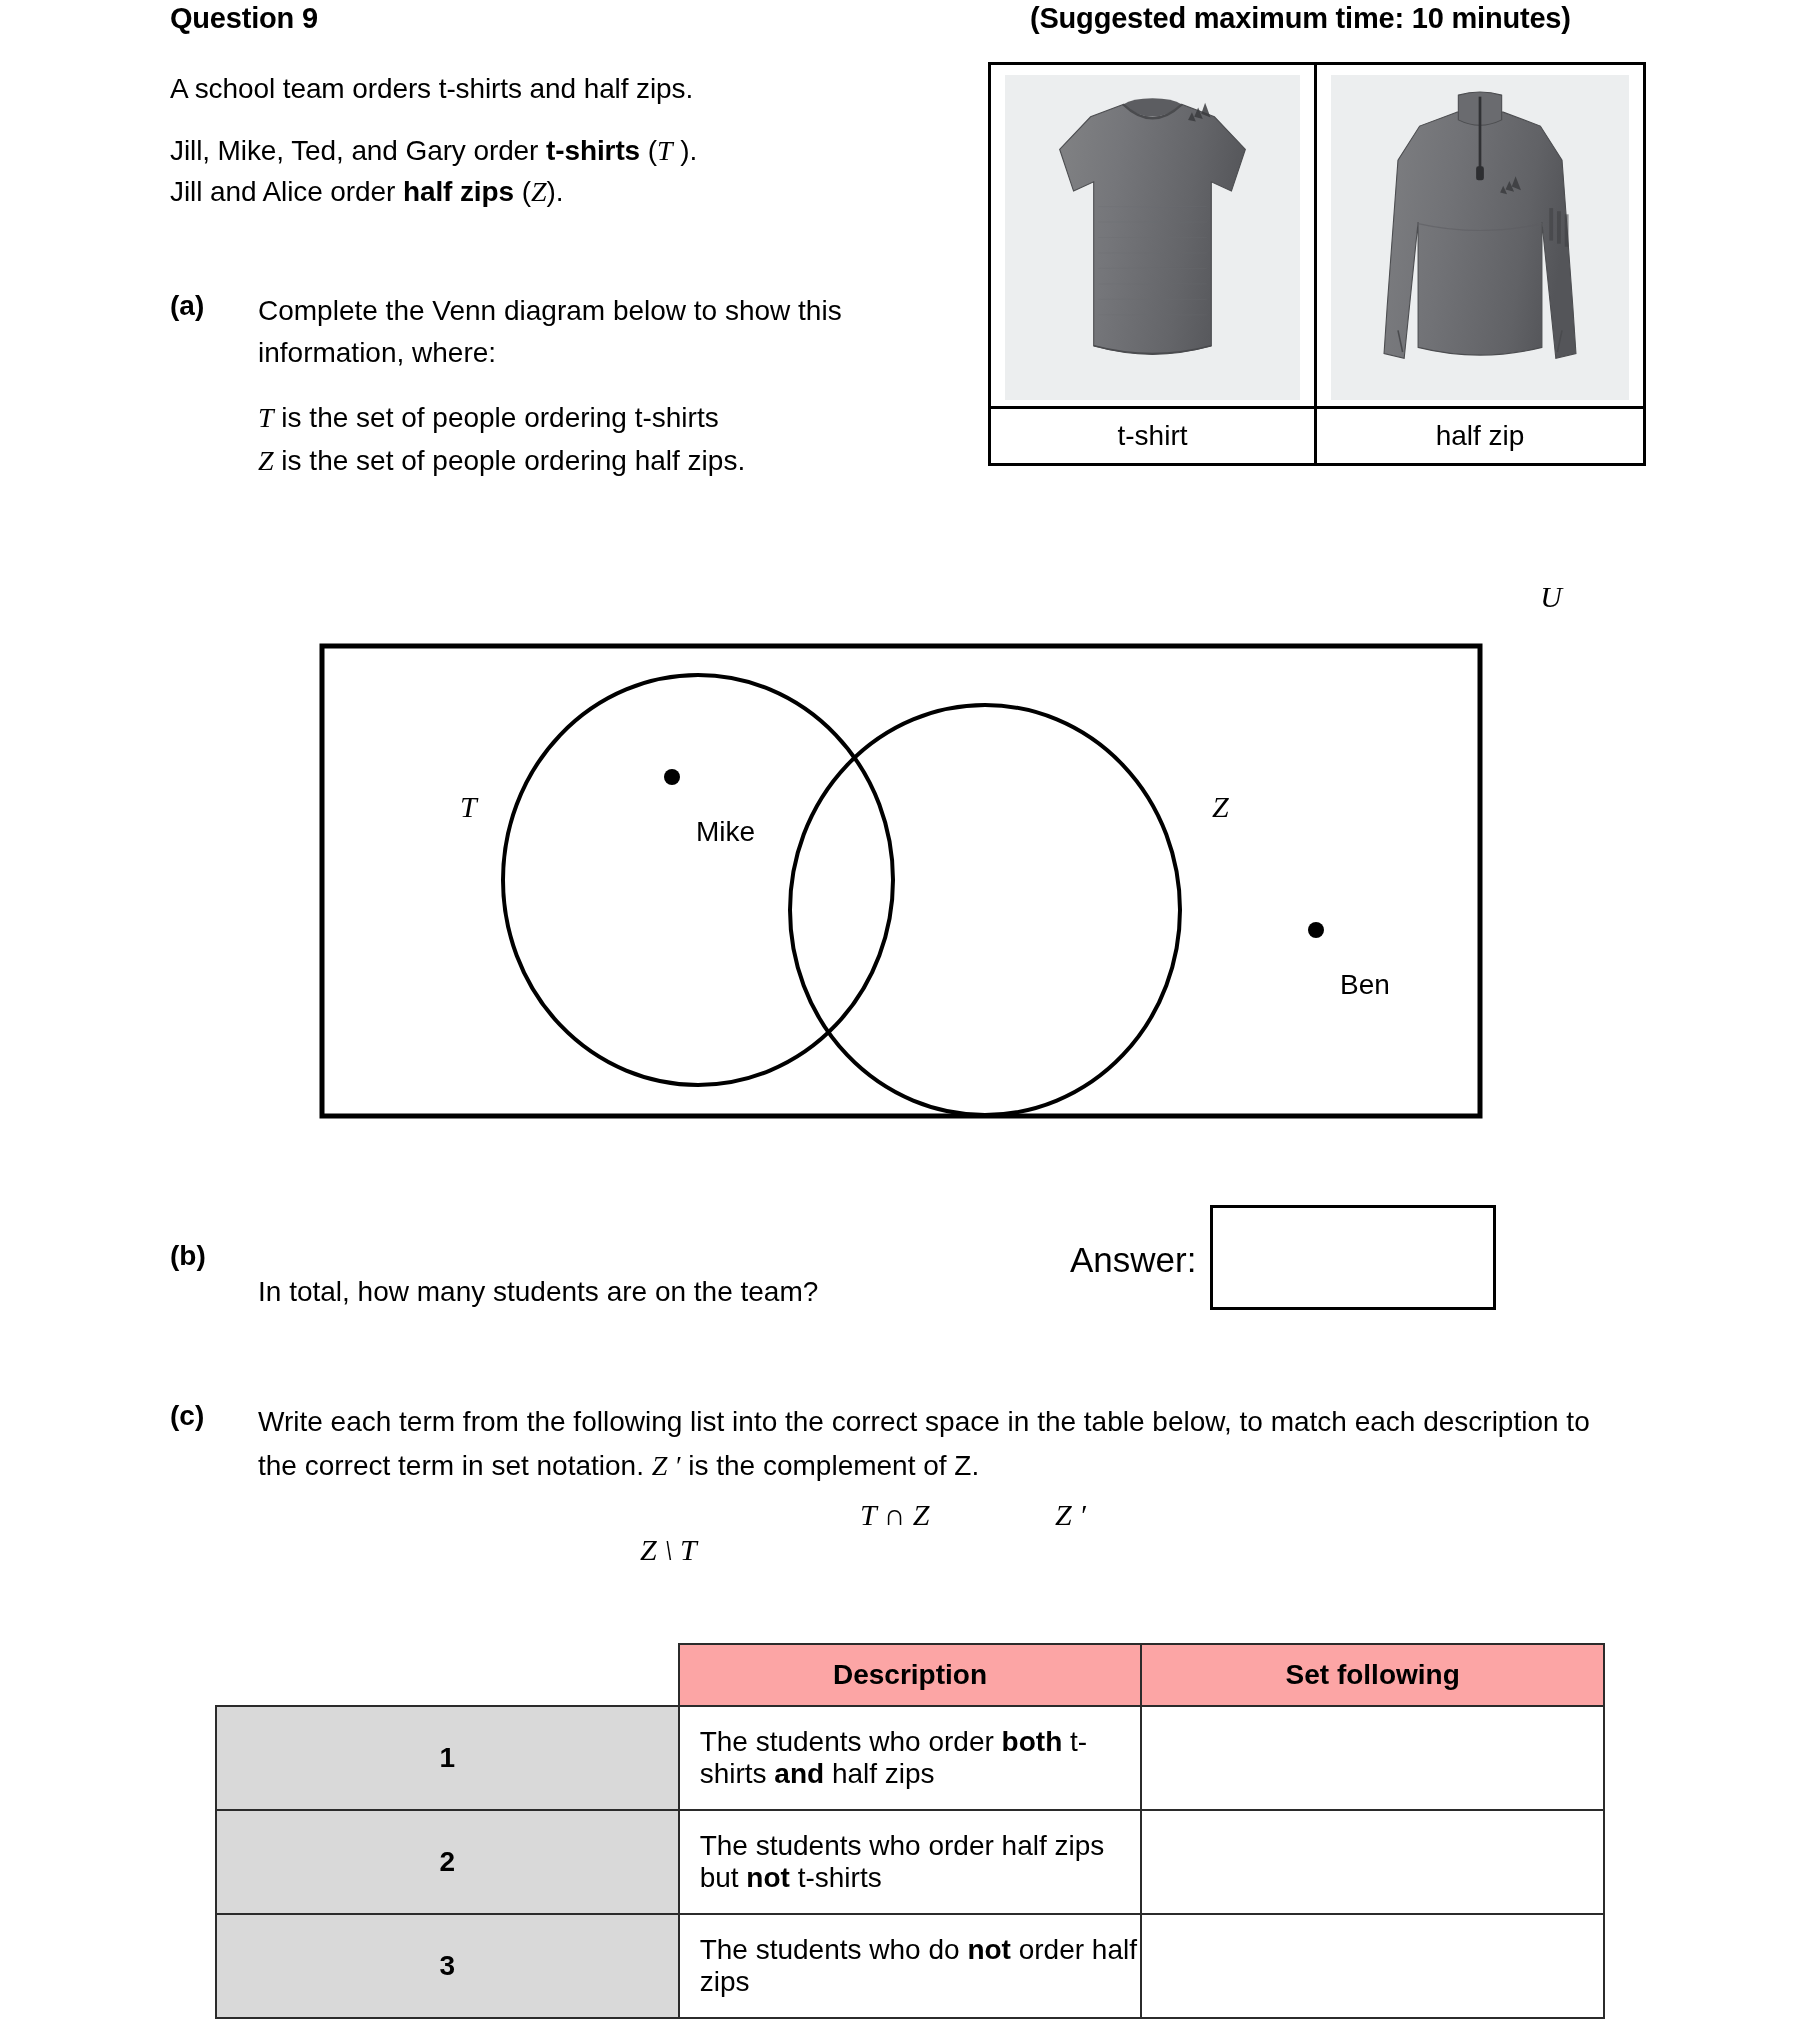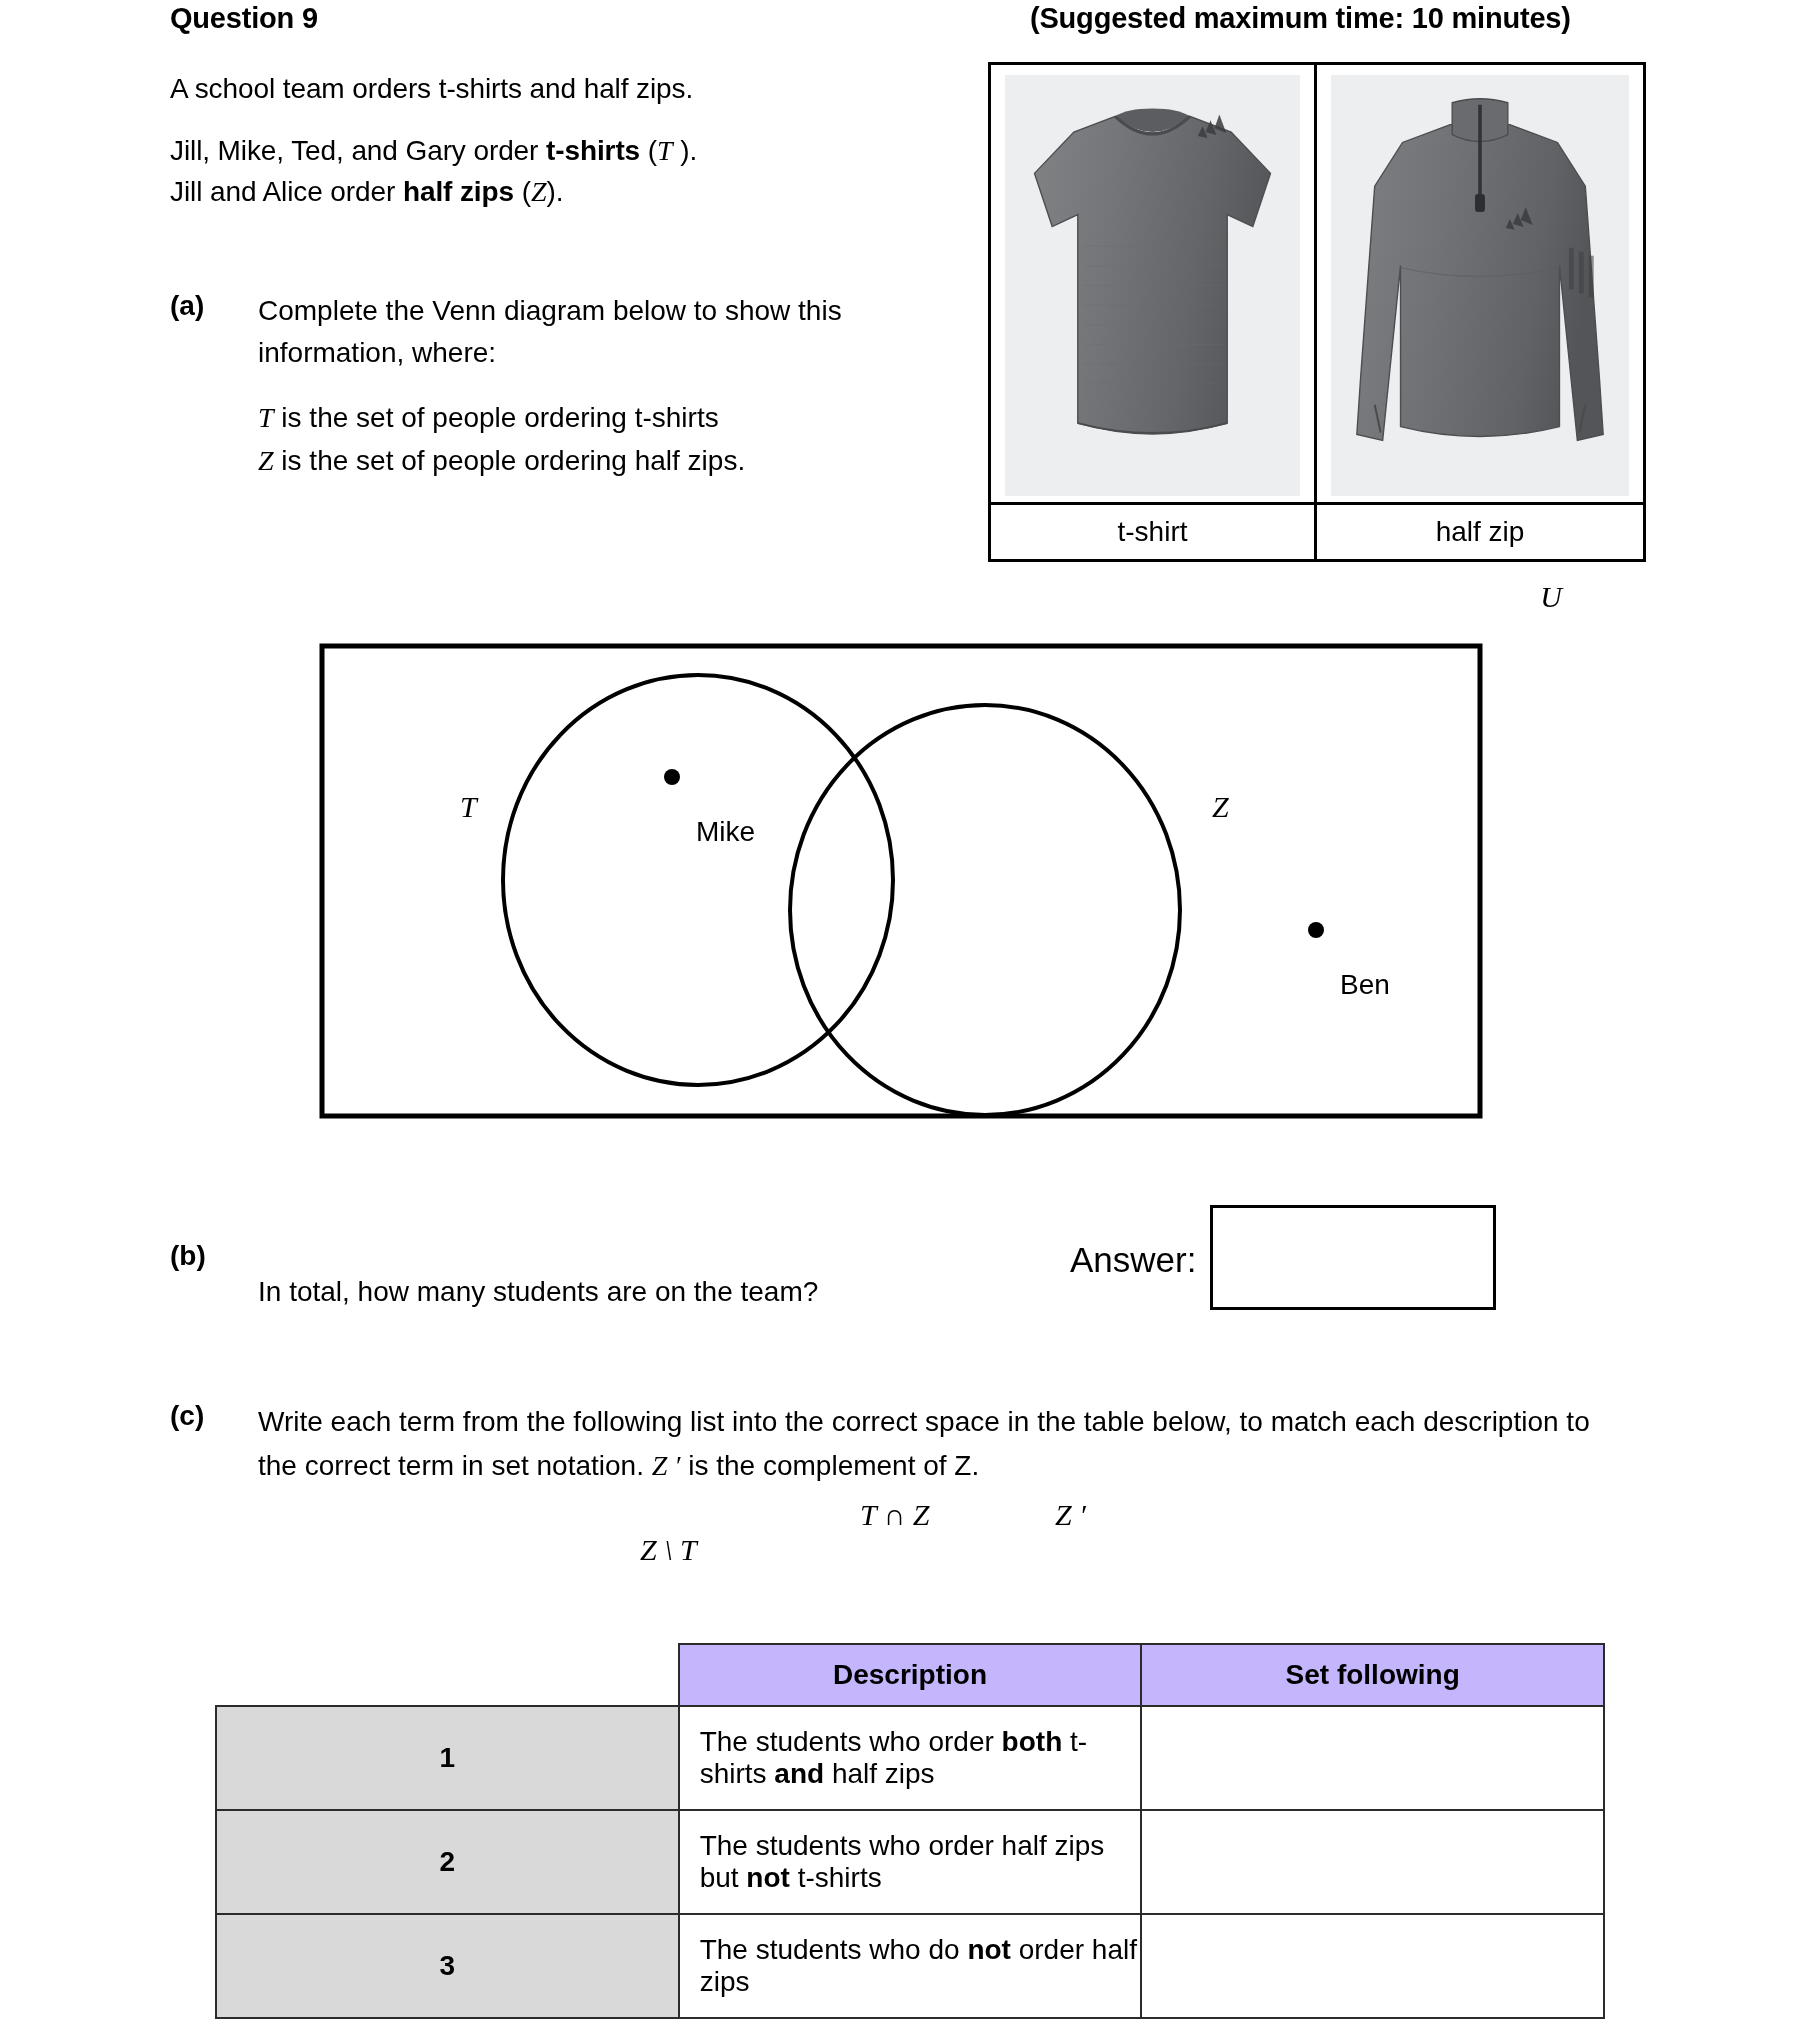--- a/index.html
+++ b/index.html
@@ -43,21 +43,21 @@
   .mathsym { font-family: "Liberation Serif", serif; font-style: italic; }
 
   
   #part-a-label { left: 170px; top: 290px; font-size: 28px; font-weight: bold; }
   #part-a-text  { left: 258px; top: 290px; font-size: 28px; line-height: 42px; width: 660px; }
   #set-defs     { left: 258px; top: 396px; font-size: 28px; line-height: 43px; }
 
   
   #apparel-table {
     left: 988px; top: 62px;
-    width: 658px; height: 500px;
+    width: 658px; height: 404px;
     border: 3px solid #000;
     box-sizing: border-box;
     display: flex;
   }
   .apparel-cell {
     flex: 1 1 50%;
     display: flex;
     flex-direction: column;
     box-sizing: border-box;
   }
@@ -117,21 +117,21 @@
     left: 215px; top: 1643px;
     width: 1390px;
     border-collapse: collapse;
     table-layout: fixed;
   }
   #notation-table td, #notation-table th {
     border: 2px solid #2b2b2b;
     box-sizing: border-box;
   }
   #notation-table th {
-    background: #c4b5fd;
+    background: #fca5a5;
     font-size: 28px;
     font-weight: bold;
     height: 62px;
     text-align: center;
   }
   #notation-table .num-col {
     width: 108px;
     background: #d9d9d9;
     text-align: center;
     font-weight: bold;

